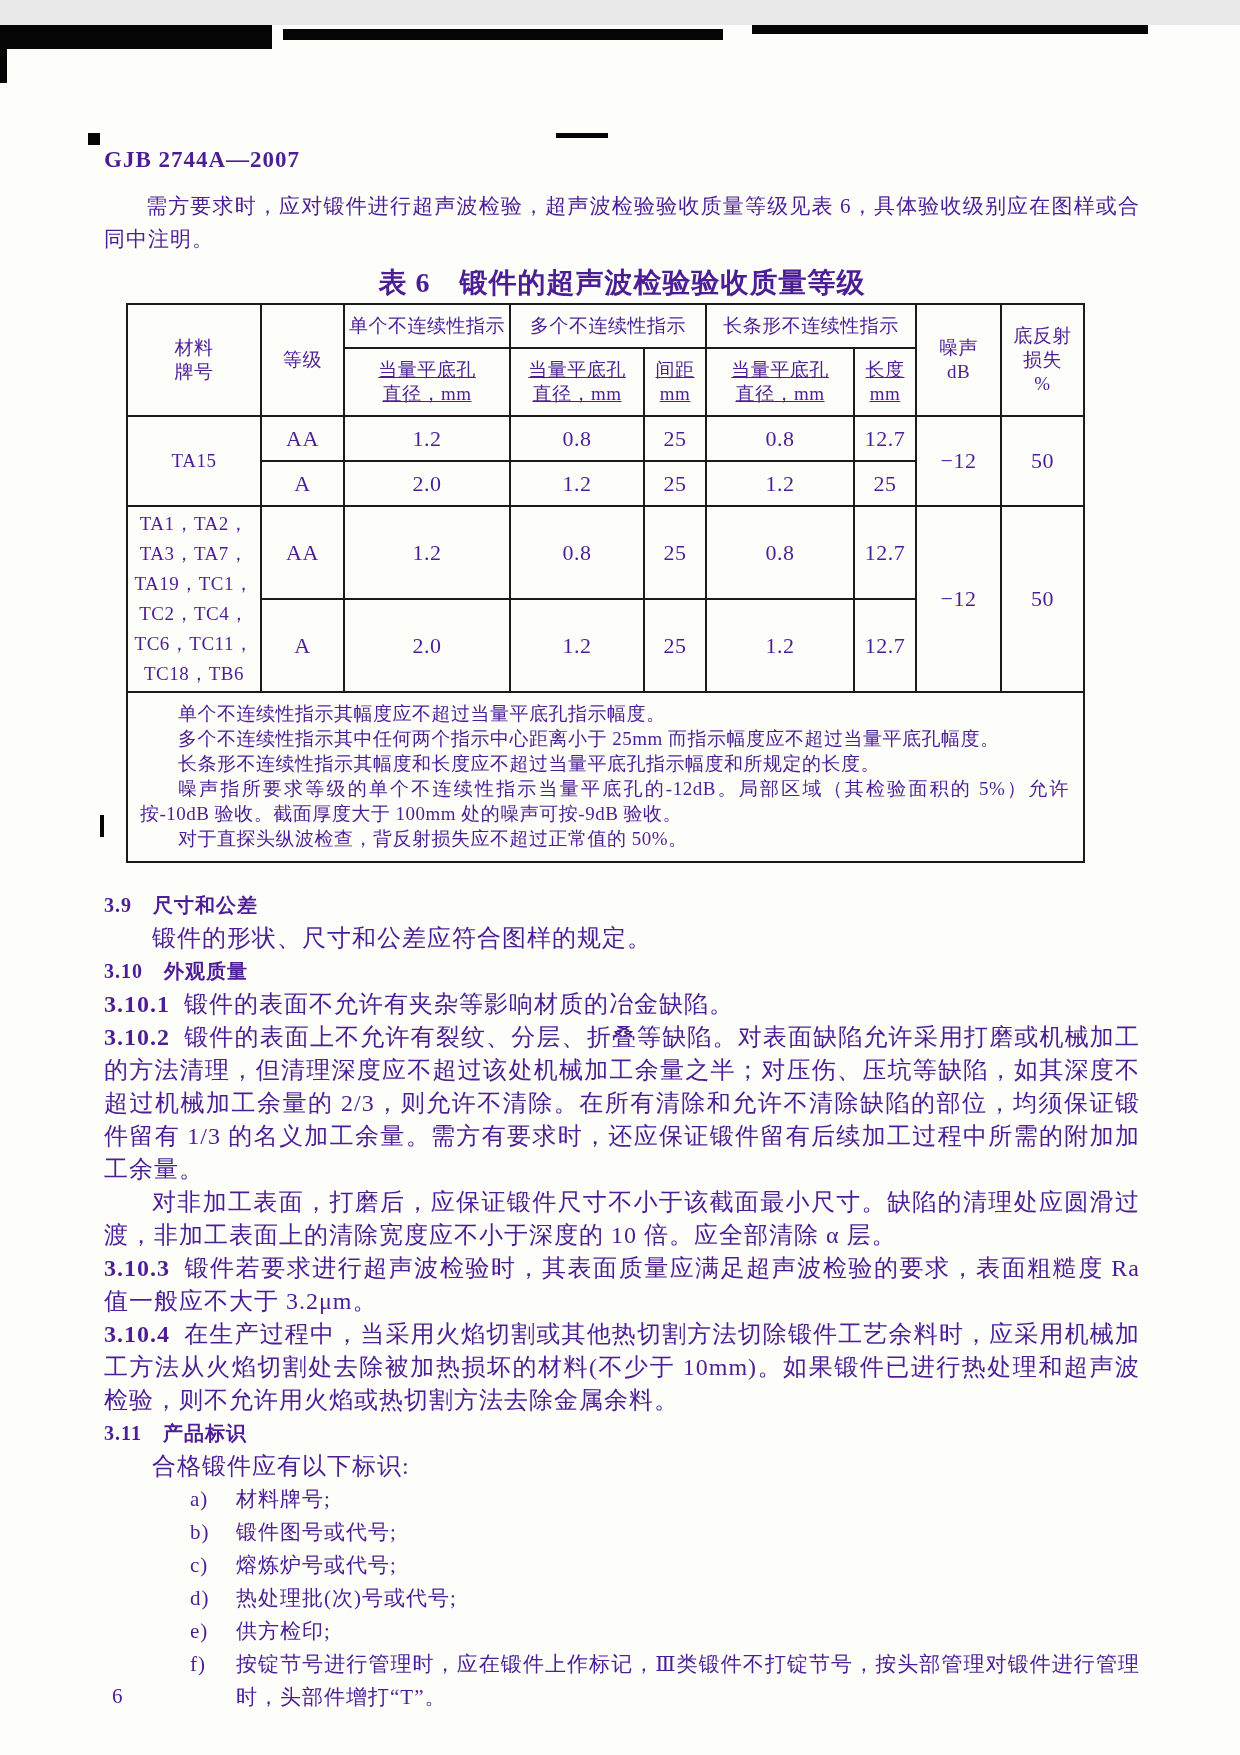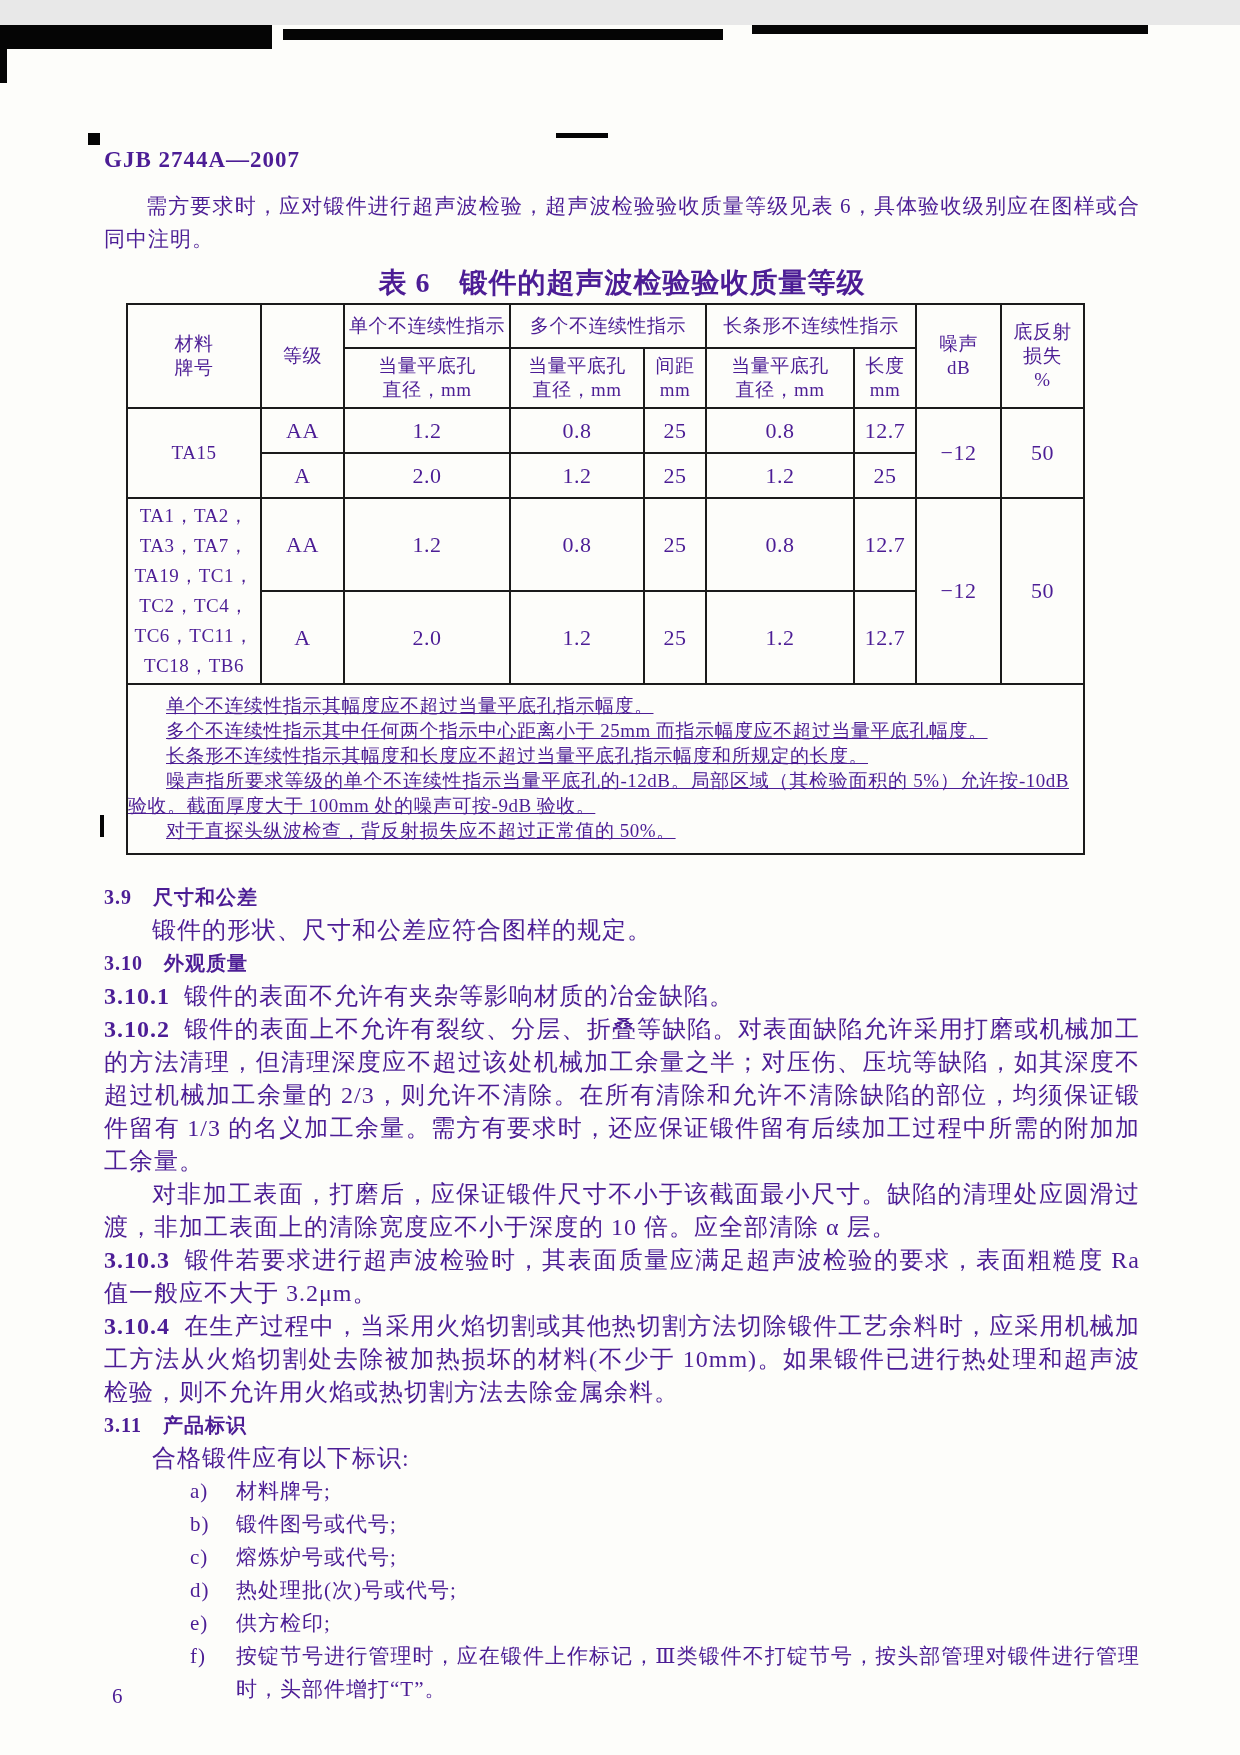--- a/index.html
+++ b/index.html
@@ -44,25 +44,25 @@
   .t6 th,.t6 td{
     border:2px solid #1b1b1b;
     text-align:center;vertical-align:middle;
     font-size:19px;font-weight:normal;
     padding:2px 2px;white-space:pre-line;line-height:24px;
     letter-spacing:0.5px;
   }
   .t6 td.val{font-size:22px;}
   .t6 td.mat{font-size:19px;line-height:30px;}
   .t6 tr.hr1{height:44px;}
-  .t6 tr.hr2{height:60px;}
+  .t6 tr.hr2{height:68px;text-decoration:underline;}
   .t6 tr.r45{height:45px;}
   .t6 tr.r90{height:90px;}
   .t6 td.notes{
-    text-align:left;padding:8px 14px 10px 0;white-space:normal;text-decoration:underline;
+    text-align:left;padding:8px 14px 10px 12px;white-space:normal;
   }
   .note{
     margin:0;font-size:19px;line-height:25px;
     text-indent:2em;text-align:justify;letter-spacing:0.5px;
   }
 
   .sections{margin-top:26px;}
   .sec-h{
     font-size:20px;font-weight:bold;letter-spacing:1px;
     line-height:33px;margin:0;

